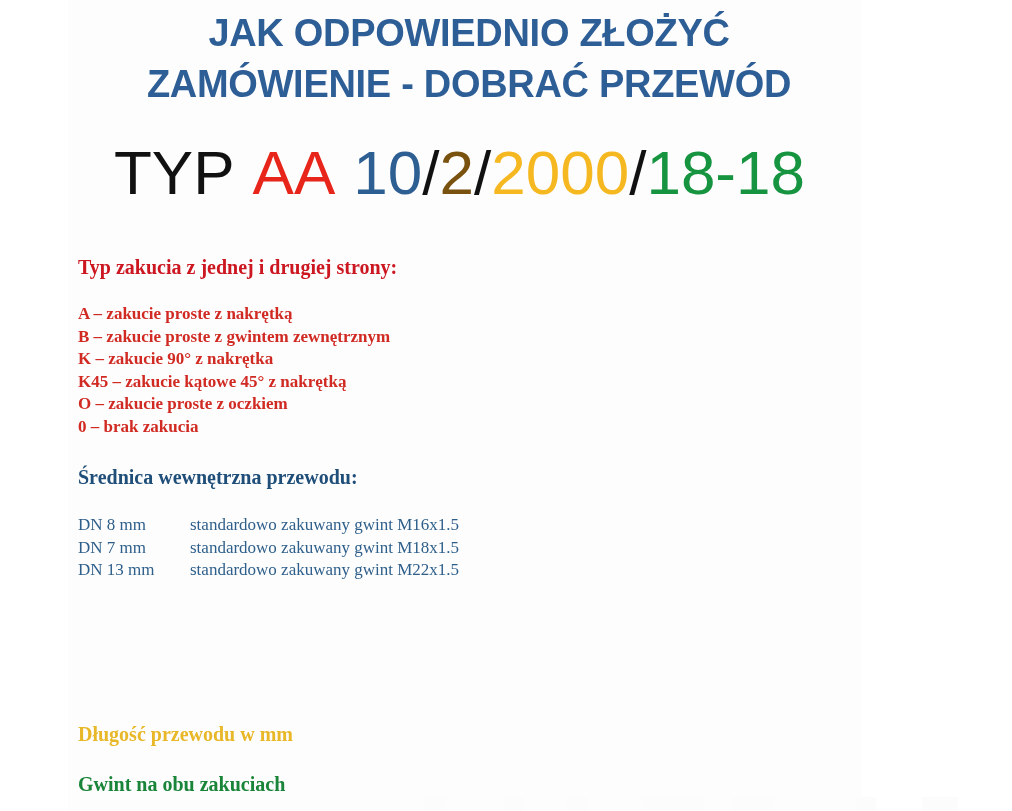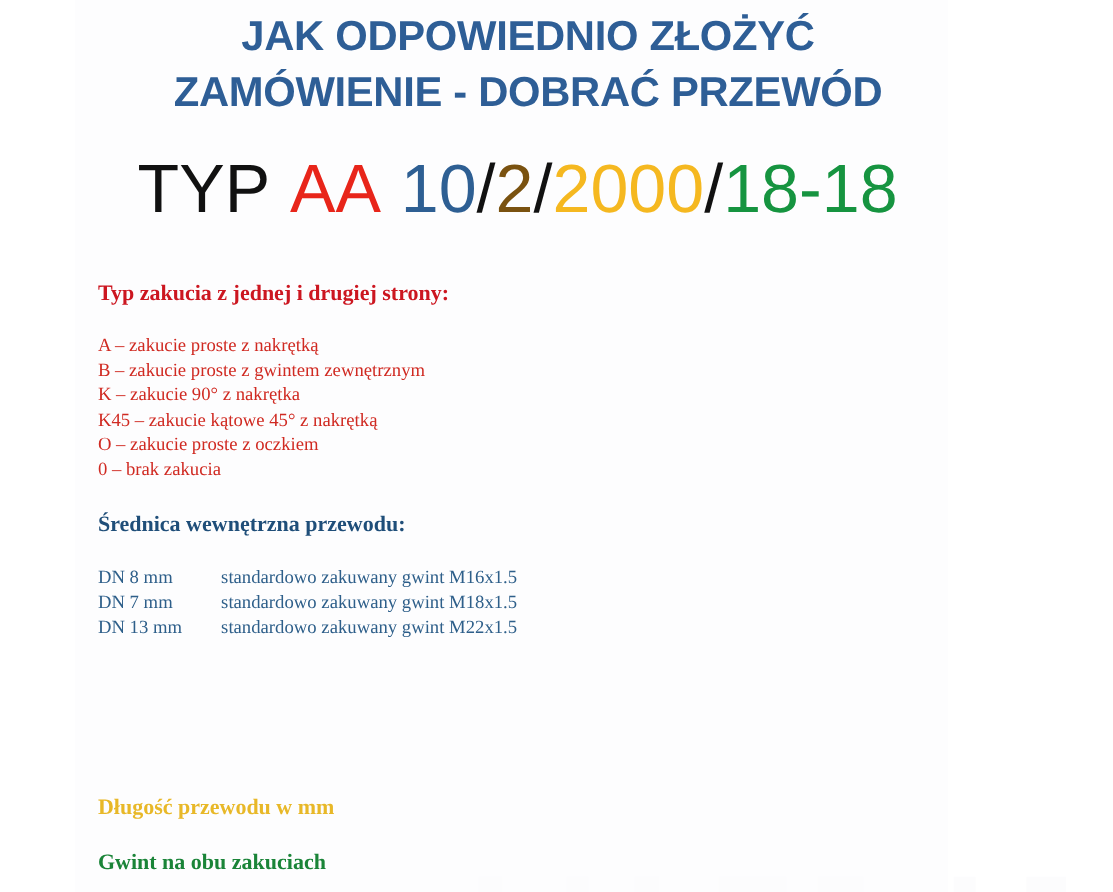--- a/index.html
+++ b/index.html
@@ -21,21 +21,21 @@
     position: absolute;
     left: 68px;
     top: 0;
     width: 794px;
     height: 811px;
     background: #fdfdfe;
   }
 
   .content {
     position: absolute;
-    left: 15px;
+    left: 4px;
     top: 0;
     width: 812px;
     height: 811px;
   }
 
   
   .title-block {
     position: absolute;
     left: 0;
     top: 8px;
@@ -84,21 +84,21 @@
   .sec-list { margin: 0; padding: 0; list-style: none; }
   .sec-list li {
     font-size: 17px;
     line-height: 22.6px;
     white-space: nowrap;
   }
 
   
   #sec-zakucie { top: 255px; }
   #sec-zakucie .sec-head { color: #cc1620; }
-  #sec-zakucie .sec-list { margin-top: 24px; }
+  #sec-zakucie .sec-list { margin-top: 24px; font-weight: bold; }
   #sec-zakucie .sec-list li { color: #d02a22; }
 
   
   #sec-srednica { top: 465px; }
   #sec-srednica .sec-head { color: #1f4e79; }
   #sec-srednica .sec-list { margin-top: 25px; }
   #sec-srednica .sec-list li { color: #2e5f8a; }
   #sec-srednica .dn-label { display: inline-block; width: 112px; }
 
   

